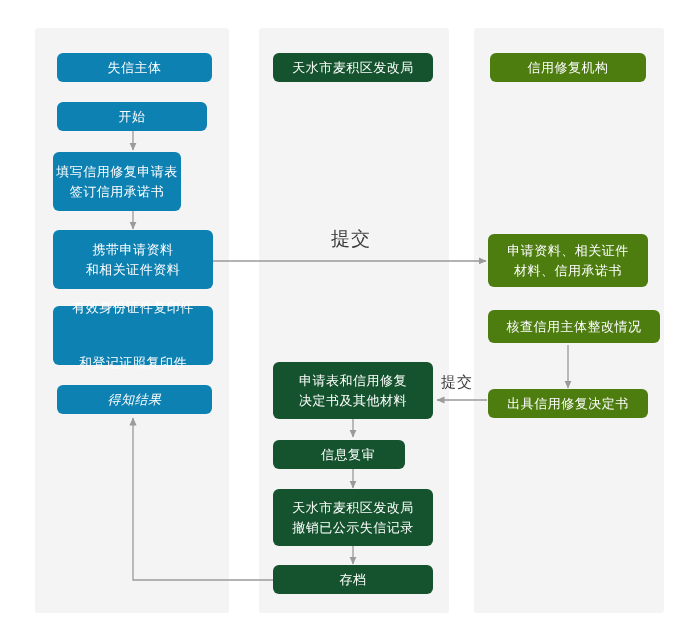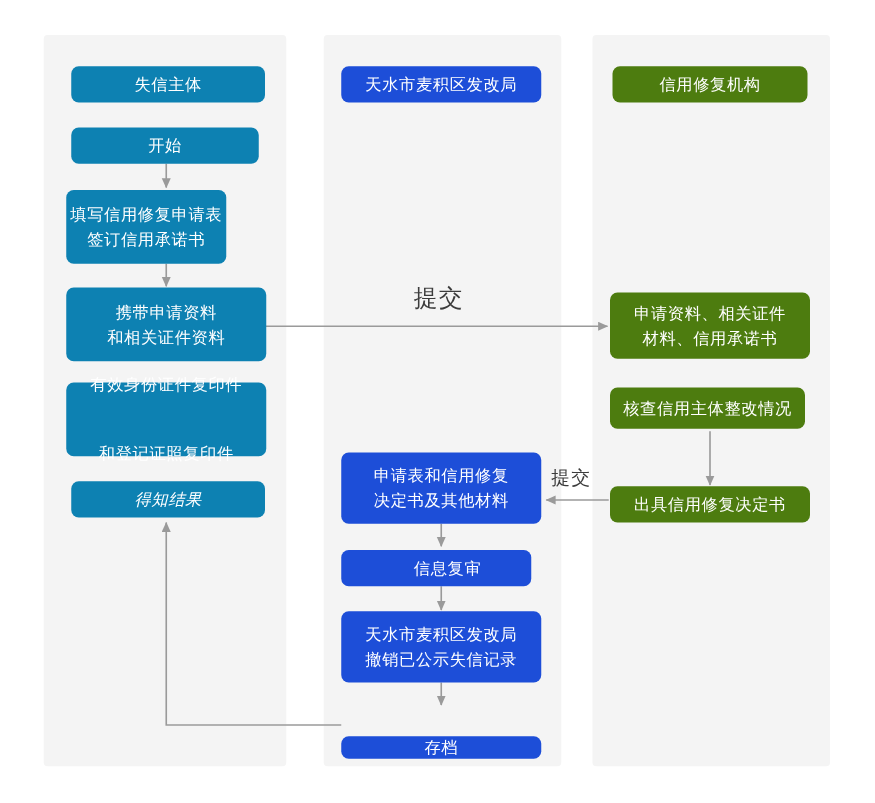--- a/index.html
+++ b/index.html
@@ -38,21 +38,21 @@
     text-align: center;
     font-size: 13px;
     line-height: 20px;
     letter-spacing: 0.5px;
     box-sizing: border-box;
     padding: 2px 6px;
     font-weight: 400;
   }
   .node .ln { display: block; white-space: nowrap; }
   .blue   { background: #0d81b2; }
-  .green  { background: #1d4ed8; }
+  .green  { background: #14532d; }
   .orange { background: #4d7c0f; }
 
   svg.wires {
     position: absolute;
     left: 0; top: 0;
     width: 700px;
     height: 642px;
     pointer-events: none;
   }
   .edge-label {
@@ -130,43 +130,43 @@
 
   <div class="node green" style="left:273px; top:53px;  width:160px; height:29px;">
     <span class="ln">天水市麦积区发改局</span>
   </div>
 
   <div class="node green" style="left:273px; top:362px; width:160px; height:57px;">
     <span class="ln">申请表和信用修复</span>
     <span class="ln">决定书及其他材料</span>
   </div>
 
-  <div class="node green" style="left:273px; top:440px; width:152px; height:29px;padding-left:24px;">
+  <div class="node green" style="left:273px; top:440px; width:132px; height:29px;padding-left:24px;">
     <span class="ln">信息复审</span>
   </div>
 
   <div class="node green" style="left:273px; top:489px; width:160px; height:57px;">
     <span class="ln">天水市麦积区发改局</span>
     <span class="ln">撤销已公示失信记录</span>
   </div>
 
-  <div class="node green" style="left:273px; top:565px; width:160px; height:18px;margin-top:24px;">
+  <div class="node green" style="left:273px; top:565px; width:160px; height:29px;">
     <span class="ln">存档</span>
   </div>
 
   <div class="node orange" style="left:490px; top:53px;  width:156px; height:29px;">
     <span class="ln">信用修复机构</span>
   </div>
 
   <div class="node orange" style="left:488px; top:234px; width:160px; height:53px;">
     <span class="ln">申请资料、相关证件</span>
     <span class="ln">材料、信用承诺书</span>
   </div>
 
-  <div class="node orange" style="left:488px; top:310px; width:156px; height:33px;">
+  <div class="node orange" style="left:488px; top:310px; width:172px; height:33px;">
     <span class="ln">核查信用主体整改情况</span>
   </div>
 
   <div class="node orange" style="left:488px; top:389px; width:160px; height:29px;">
     <span class="ln">出具信用修复决定书</span>
   </div>
 
   <div class="edge-label" style="left:331px; top:226px;">提交</div>
 
   <div class="edge-label small" style="left:441px; top:373px;">提交</div>

